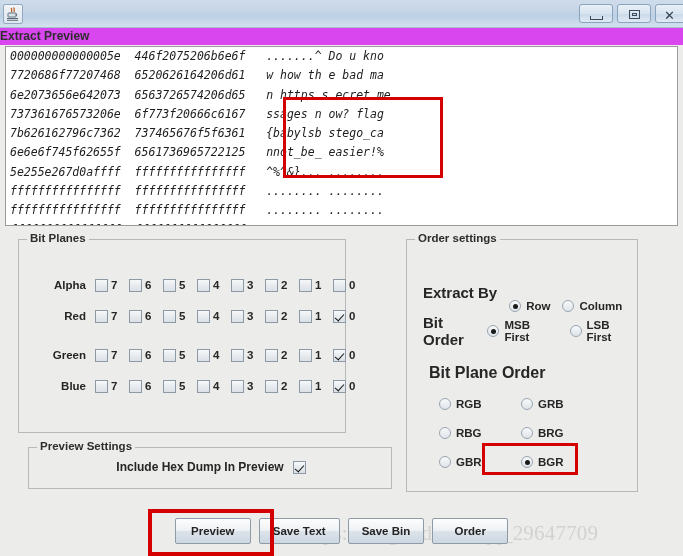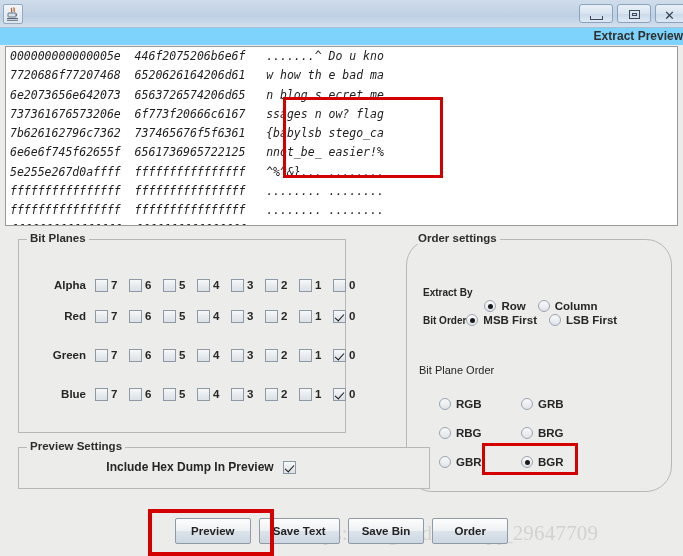--- a/index.html
+++ b/index.html
@@ -57,24 +57,24 @@
     border:1px solid #3b4a5a;
   }
   .glyph-close {
     position:absolute; left: 8px; top: 3px;
     font-size: 13px; color: #33414f; font-family: "Liberation Sans", sans-serif;
   }
 
   
   .dialog-title {
     position: absolute; left: 0; top: 28px; width: 683px; height: 17px;
-    text-align: right;
+    text-align: left;
     font-size: 12px; font-weight: bold; color: #2f2f2f;
     line-height: 17px;
-    background: #7dd3fc;
+    background: #d946ef;
   }
 
   
   .hexarea {
     position: absolute; left: 5px; top: 46px;
     width: 673px; height: 180px;
     background: #ffffff;
     border: 1px solid #9a9a9a;
     box-sizing: border-box;
     overflow: hidden;
@@ -106,22 +106,22 @@
     box-sizing: border-box;
   }
   .group-title {
     position: absolute; top: -8px; left: 8px;
     background: #ececeb;
     padding: 0 3px;
     font-size: 11.5px; font-weight: bold; color: #2d2d2d;
   }
 
   #bitplanes { left: 18px; top: 239px; width: 328px; height: 194px; }
-  #ordersettings { left: 406px; top: 239px; width: 266px; height: 253px; border-radius: 26px; }
-  #previewsettings { left: 18px; top: 447px; width: 412px; height: 42px; }
+  #ordersettings { left: 406px; top: 239px; width: 232px; height: 253px; }
+  #previewsettings { left: 28px; top: 447px; width: 364px; height: 42px; }
 
   
   .bp-row {
     position: absolute; left: 0; width: 364px; height: 22px;
     display: flex; align-items: center;
   }
   .bp-label {
     width: 76px; text-align: right; padding-right: 9px;
     font-size: 11.5px; font-weight: bold; color: #262626;
     box-sizing: border-box;
@@ -157,38 +157,38 @@
     box-sizing: border-box;
     position: relative;
     display: inline-block;
     flex: none;
   }
   .radio.on::after {
     content:''; position:absolute; left:2.5px; top:2.5px;
     width:5px; height:5px; border-radius:50%; background:#1a1a1a;
   }
   .rowlabel {
-    font-size: 10px; font-weight: bold; color: #262626;
+    font-size: 15px; font-weight: bold; color: #262626;
   }
   .opt {
     display: flex; align-items: center; gap: 5px;
   }
   .opt-label { font-size: 11.5px; font-weight: bold; color: #262626; }
 
   #extractby-row {
     position: absolute; left: 16px; top: 33px;
     display: flex; align-items: center; gap: 12px;
   }
   #bitorder-row {
     position: absolute; left: 16px; top: 74px;
     display: flex; align-items: center; 
   }
   #bpo-title {
-    position: absolute; left: 12px; top: 124px;
-    font-size: 11px; font-weight: normal; color: #262626;
+    position: absolute; left: 22px; top: 124px;
+    font-size: 16px; font-weight: bold; color: #262626;
   }
   .bpo-grid {
     position: absolute; left: 32px; top: 158px;
     display: grid;
     grid-template-columns: 82px 82px;
     grid-row-gap: 17px;
     text-align: center;
   }
   .bpo-annot {
     position: absolute;
@@ -273,21 +273,21 @@
       </div>
     </div>
   </div>
 
   <div class="dialog-title">Extract Preview</div>
 
   <div class="hexarea">
     <div id="hexlines">
         <div class="hexline">000000000000005e  446f2075206b6e6f   .......^ Do u kno</div>
         <div class="hexline">7720686f77207468  6520626164206d61   w how th e bad ma</div>
-        <div class="hexline">6e2073656e642073  6563726574206d65   n blog s ecret me</div>
+        <div class="hexline">6e2073656e642073  6563726574206d65   n https s ecret me</div>
         <div class="hexline">737361676573206e  6f773f20666c6167   ssages n ow? flag</div>
         <div class="hexline">7b626162796c7362  737465676f5f6361   {babylsb stego_ca</div>
         <div class="hexline">6e6e6f745f62655f  6561736965722125   nnot_be_ easier!%</div>
         <div class="hexline">5e255e267d0affff  ffffffffffffffff   ^%^&amp;}... ........</div>
         <div class="hexline">ffffffffffffffff  ffffffffffffffff   ........ ........</div>
         <div class="hexline">ffffffffffffffff  ffffffffffffffff   ........ ........</div>
         <div class="hexline">ffffffffffffffff  ffffffffffffffff   ........ ........</div>
       </div>
   </div>
   <div class="hexbox-annot"></div>
@@ -393,21 +393,21 @@
           </div>
           <div class="bp-cell">
             <span class="cbox"></span>
             <span class="bp-num">1</span>
           </div>
           <div class="bp-cell">
             <span class="cbox checked"></span>
             <span class="bp-num">0</span>
           </div>
         </div>
-        <div class="bp-row" style="top: 143px;">
+        <div class="bp-row" style="top: 135px;">
           <div class="bp-label">Blue</div>
           <div class="bp-cell">
             <span class="cbox"></span>
             <span class="bp-num">7</span>
           </div>
           <div class="bp-cell">
             <span class="cbox"></span>
             <span class="bp-num">6</span>
           </div>
           <div class="bp-cell">

